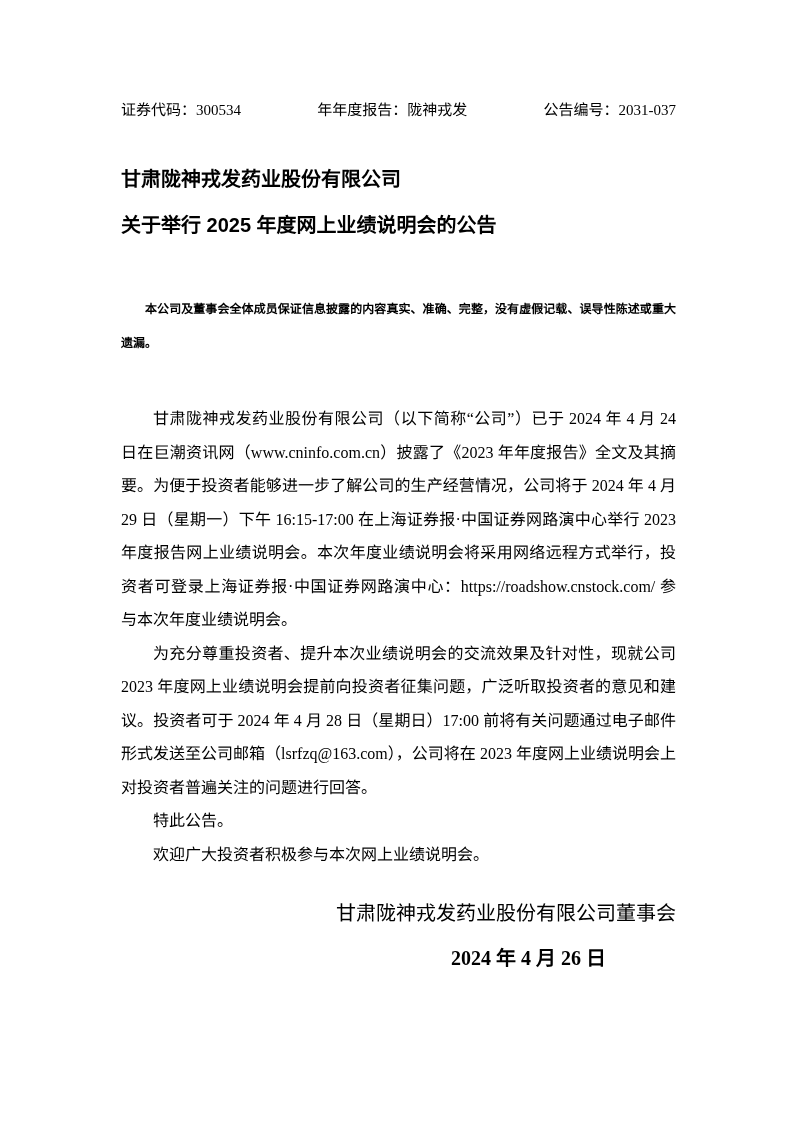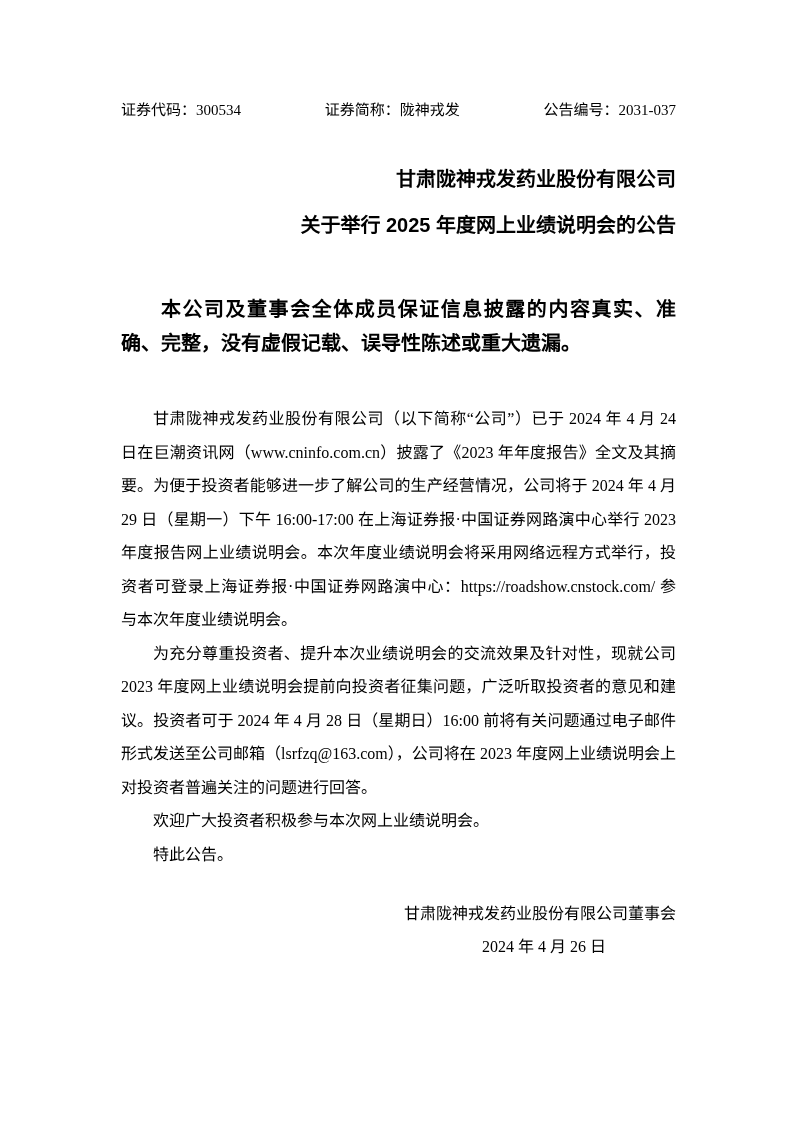--- a/index.html
+++ b/index.html
@@ -24,81 +24,83 @@
   .doc-header {
     display: flex;
     justify-content: space-between;
     align-items: baseline;
     font-size: 15px;
     line-height: 20px;
     white-space: nowrap;
   }
   .title-block {
     margin-top: 36px;
-    text-align: right;
+    text-align: left;
     font-family: "Liberation Sans", "DejaVu Sans", sans-serif;
     font-weight: bold;
     font-size: 20px;
     line-height: 46px;
   }
   .statement {
     margin: 44px 0 0 0;
     font-family: "Liberation Sans", "DejaVu Sans", sans-serif;
     font-weight: bold;
-    font-size: 20px;
+    font-size: 12px;
     line-height: 34px;
     text-indent: 2em;
     text-align: justify;
   }
   .body-text p {
     margin: 0;
     font-size: 16px;
     line-height: 33.5px;
     text-indent: 2em;
     text-align: justify;
   }
   .body-text {
     margin-top: 42px;
   }
   .signature {
     margin-top: 26px;
-    font-size: 16px;
+    font-size: 20px;
     line-height: 33px;
     text-align: right;
   }
   .signature .sig-company {
     margin-top: 14px;
   }
   .signature .sig-date {
+    margin-top: 12px;
     margin-right: 70px;
+    font-weight: bold;
   }
 </style>
 </head>
 <body>
 
 <div class="page">
 
   <div class="doc-header">
     <span>证券代码：300534</span>
-    <span>证券简称：陇神戎发</span>
+    <span>年年度报告：陇神戎发</span>
     <span>公告编号：2031-037</span>
   </div>
 
   <div class="title-block">
     <div>甘肃陇神戎发药业股份有限公司</div>
     <div>关于举行 2025 年度网上业绩说明会的公告</div>
   </div>
 
   <p class="statement">本公司及董事会全体成员保证信息披露的内容真实、准确、完整，没有虚假记载、误导性陈述或重大遗漏。</p>
 
   <div class="body-text">
-    <p>甘肃陇神戎发药业股份有限公司（以下简称“公司”）已于 2024 年 4 月 24 日在巨潮资讯网（www.cninfo.com.cn）披露了《2023 年年度报告》全文及其摘要。为便于投资者能够进一步了解公司的生产经营情况，公司将于 2024 年 4 月 29 日（星期一）下午 16:00-17:00 在上海证券报·中国证券网路演中心举行 2023 年度报告网上业绩说明会。本次年度业绩说明会将采用网络远程方式举行，投资者可登录上海证券报·中国证券网路演中心：https://roadshow.cnstock.com/ 参与本次年度业绩说明会。</p>
-    <p>为充分尊重投资者、提升本次业绩说明会的交流效果及针对性，现就公司 2023 年度网上业绩说明会提前向投资者征集问题，广泛听取投资者的意见和建议。投资者可于 2024 年 4 月 28 日（星期日）16:00 前将有关问题通过电子邮件形式发送至公司邮箱（lsrfzq@163.com），公司将在 2023 年度网上业绩说明会上对投资者普遍关注的问题进行回答。</p>
+    <p>甘肃陇神戎发药业股份有限公司（以下简称“公司”）已于 2024 年 4 月 24 日在巨潮资讯网（www.cninfo.com.cn）披露了《2023 年年度报告》全文及其摘要。为便于投资者能够进一步了解公司的生产经营情况，公司将于 2024 年 4 月 29 日（星期一）下午 16:15-17:00 在上海证券报·中国证券网路演中心举行 2023 年度报告网上业绩说明会。本次年度业绩说明会将采用网络远程方式举行，投资者可登录上海证券报·中国证券网路演中心：https://roadshow.cnstock.com/ 参与本次年度业绩说明会。</p>
+    <p>为充分尊重投资者、提升本次业绩说明会的交流效果及针对性，现就公司 2023 年度网上业绩说明会提前向投资者征集问题，广泛听取投资者的意见和建议。投资者可于 2024 年 4 月 28 日（星期日）17:00 前将有关问题通过电子邮件形式发送至公司邮箱（lsrfzq@163.com），公司将在 2023 年度网上业绩说明会上对投资者普遍关注的问题进行回答。</p>
+    <p>特此公告。</p>
     <p>欢迎广大投资者积极参与本次网上业绩说明会。</p>
-    <p>特此公告。</p>
   </div>
 
   <div class="signature">
     <div class="sig-company">甘肃陇神戎发药业股份有限公司董事会</div>
     <div class="sig-date">2024 年 4 月 26 日</div>
   </div>
 
 </div>
 
 </body></html>

